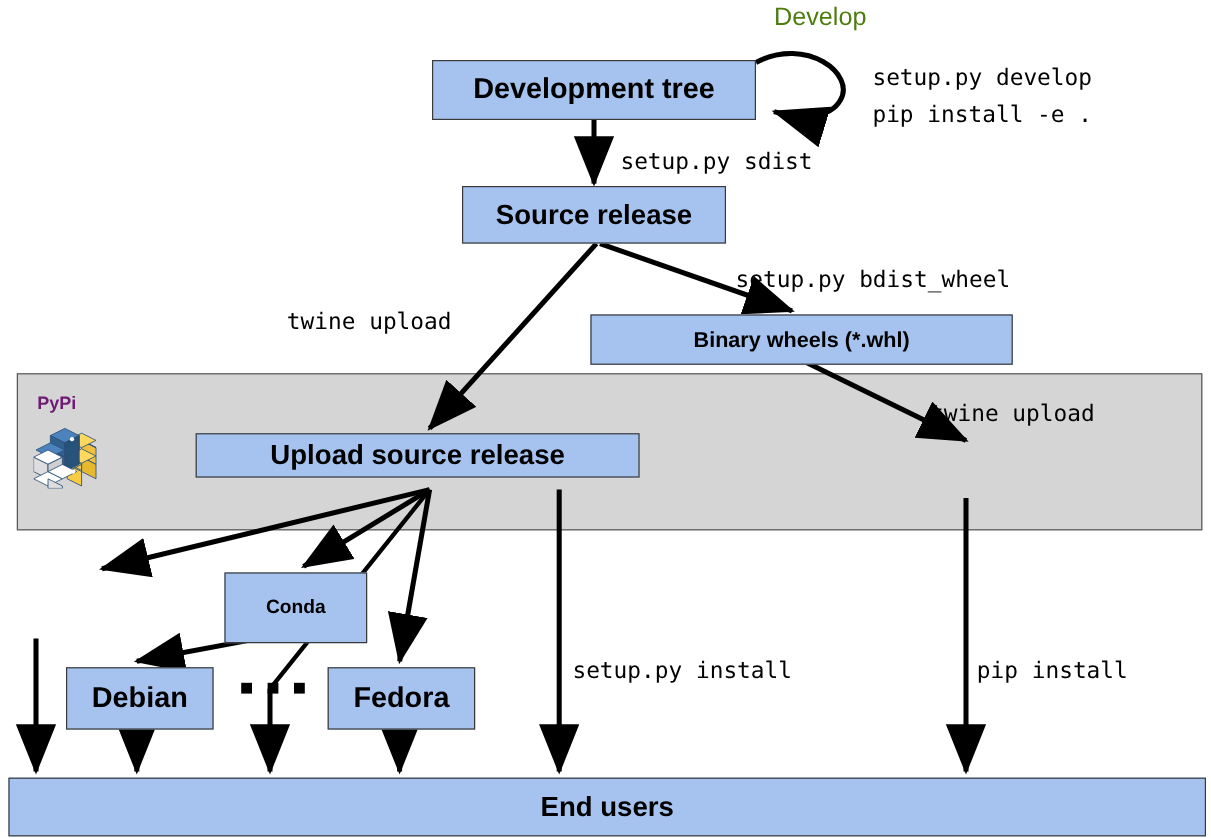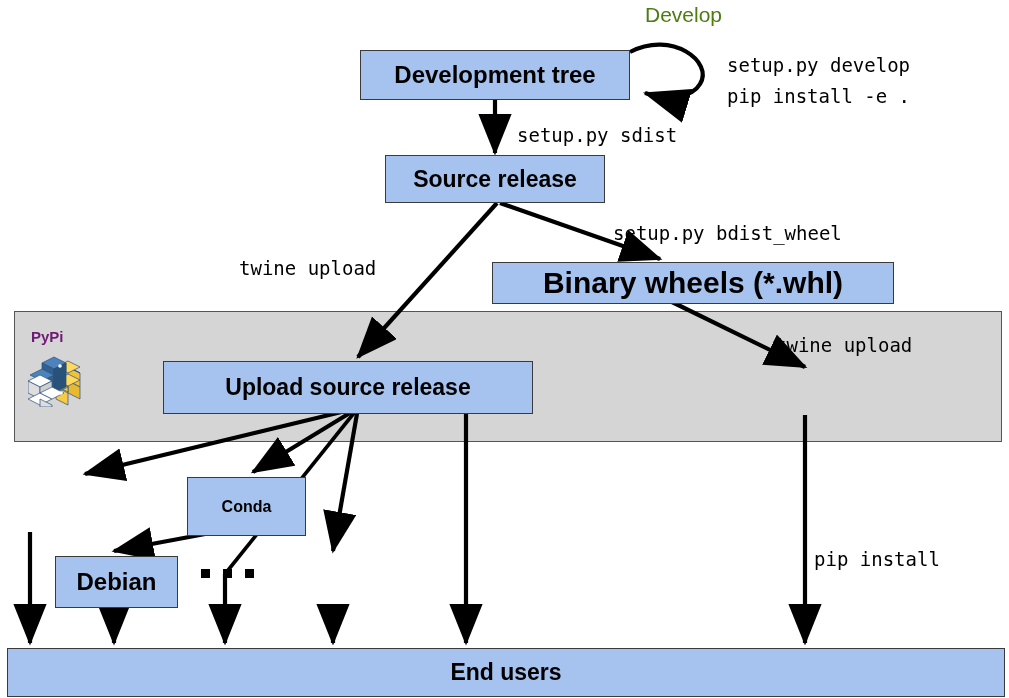--- a/index.html
+++ b/index.html
@@ -128,30 +128,31 @@
     <line x1="30" y1="532" x2="30" y2="643" stroke="#000" stroke-width="4.2" marker-end="url(#ah)"></line>
     <line x1="114" y1="608" x2="114" y2="643" stroke="#000" stroke-width="4.2" marker-end="url(#ah)"></line>
     <line x1="225" y1="574" x2="225" y2="643" stroke="#000" stroke-width="4.2" marker-end="url(#ah)"></line>
     <line x1="333" y1="608" x2="333" y2="643" stroke="#000" stroke-width="4.2" marker-end="url(#ah)"></line>
   </svg>
 
   <div class="node" style="left:385px;top:155px;width:220px;height:48px;font-size:23px;">Source release</div>
 
   <div class="node" style="left:360px;top:50px;width:270px;height:50px;font-size:24px;">Development  tree</div>
 
-  <div class="node" style="left:492px;top:262px;width:402px;height:42px;font-size:30px;">Binary wheels (*.whl)</div>
+  <div class="node" style="left:492px;top:262px;width:352px;height:42px;font-size:18px;">Binary wheels (*.whl)</div>
 
-  <div class="node" style="left:163px;top:361px;width:370px;height:53px;font-size:23px;">Upload source release</div>
+  <div class="node" style="left:163px;top:361px;width:370px;height:37px;font-size:23px;">Upload source release</div>
 
 
 
   <div class="node" style="left:187px;top:477px;width:119px;height:59px;font-size:16px;">Conda</div>
 
   <div class="node" style="left:55px;top:556px;width:123px;height:52px;font-size:24px;">Debian</div>
 
+  <div class="node" style="left:273px;top:556px;width:123px;height:52px;font-size:24px;">Fedora</div>
 
   <div class="node" style="left:7px;top:648px;width:998px;height:49px;font-size:23px;">End users</div>
 
   <div class="dots" style="left:201px;top:569px;">
     <i></i>
       <i></i>
       <i></i>
   </div>
 
   <div class="label-sans" style="left:645px;top:3px;">Develop</div>
@@ -161,16 +162,17 @@
   <div class="label" style="left:727px;top:83px;">pip install -e .</div>
 
   <div class="label" style="left:517px;top:122px;">setup.py sdist</div>
 
   <div class="label" style="left:613px;top:220px;">setup.py bdist_wheel</div>
 
   <div class="label" style="left:239px;top:255px;">twine upload</div>
 
   <div class="label" style="left:775px;top:332px;">twine upload</div>
 
+  <div class="label" style="left:477px;top:546px;">setup.py install</div>
 
   <div class="label" style="left:814px;top:546px;">pip install</div>
 
 </div>
 
 </body></html>

